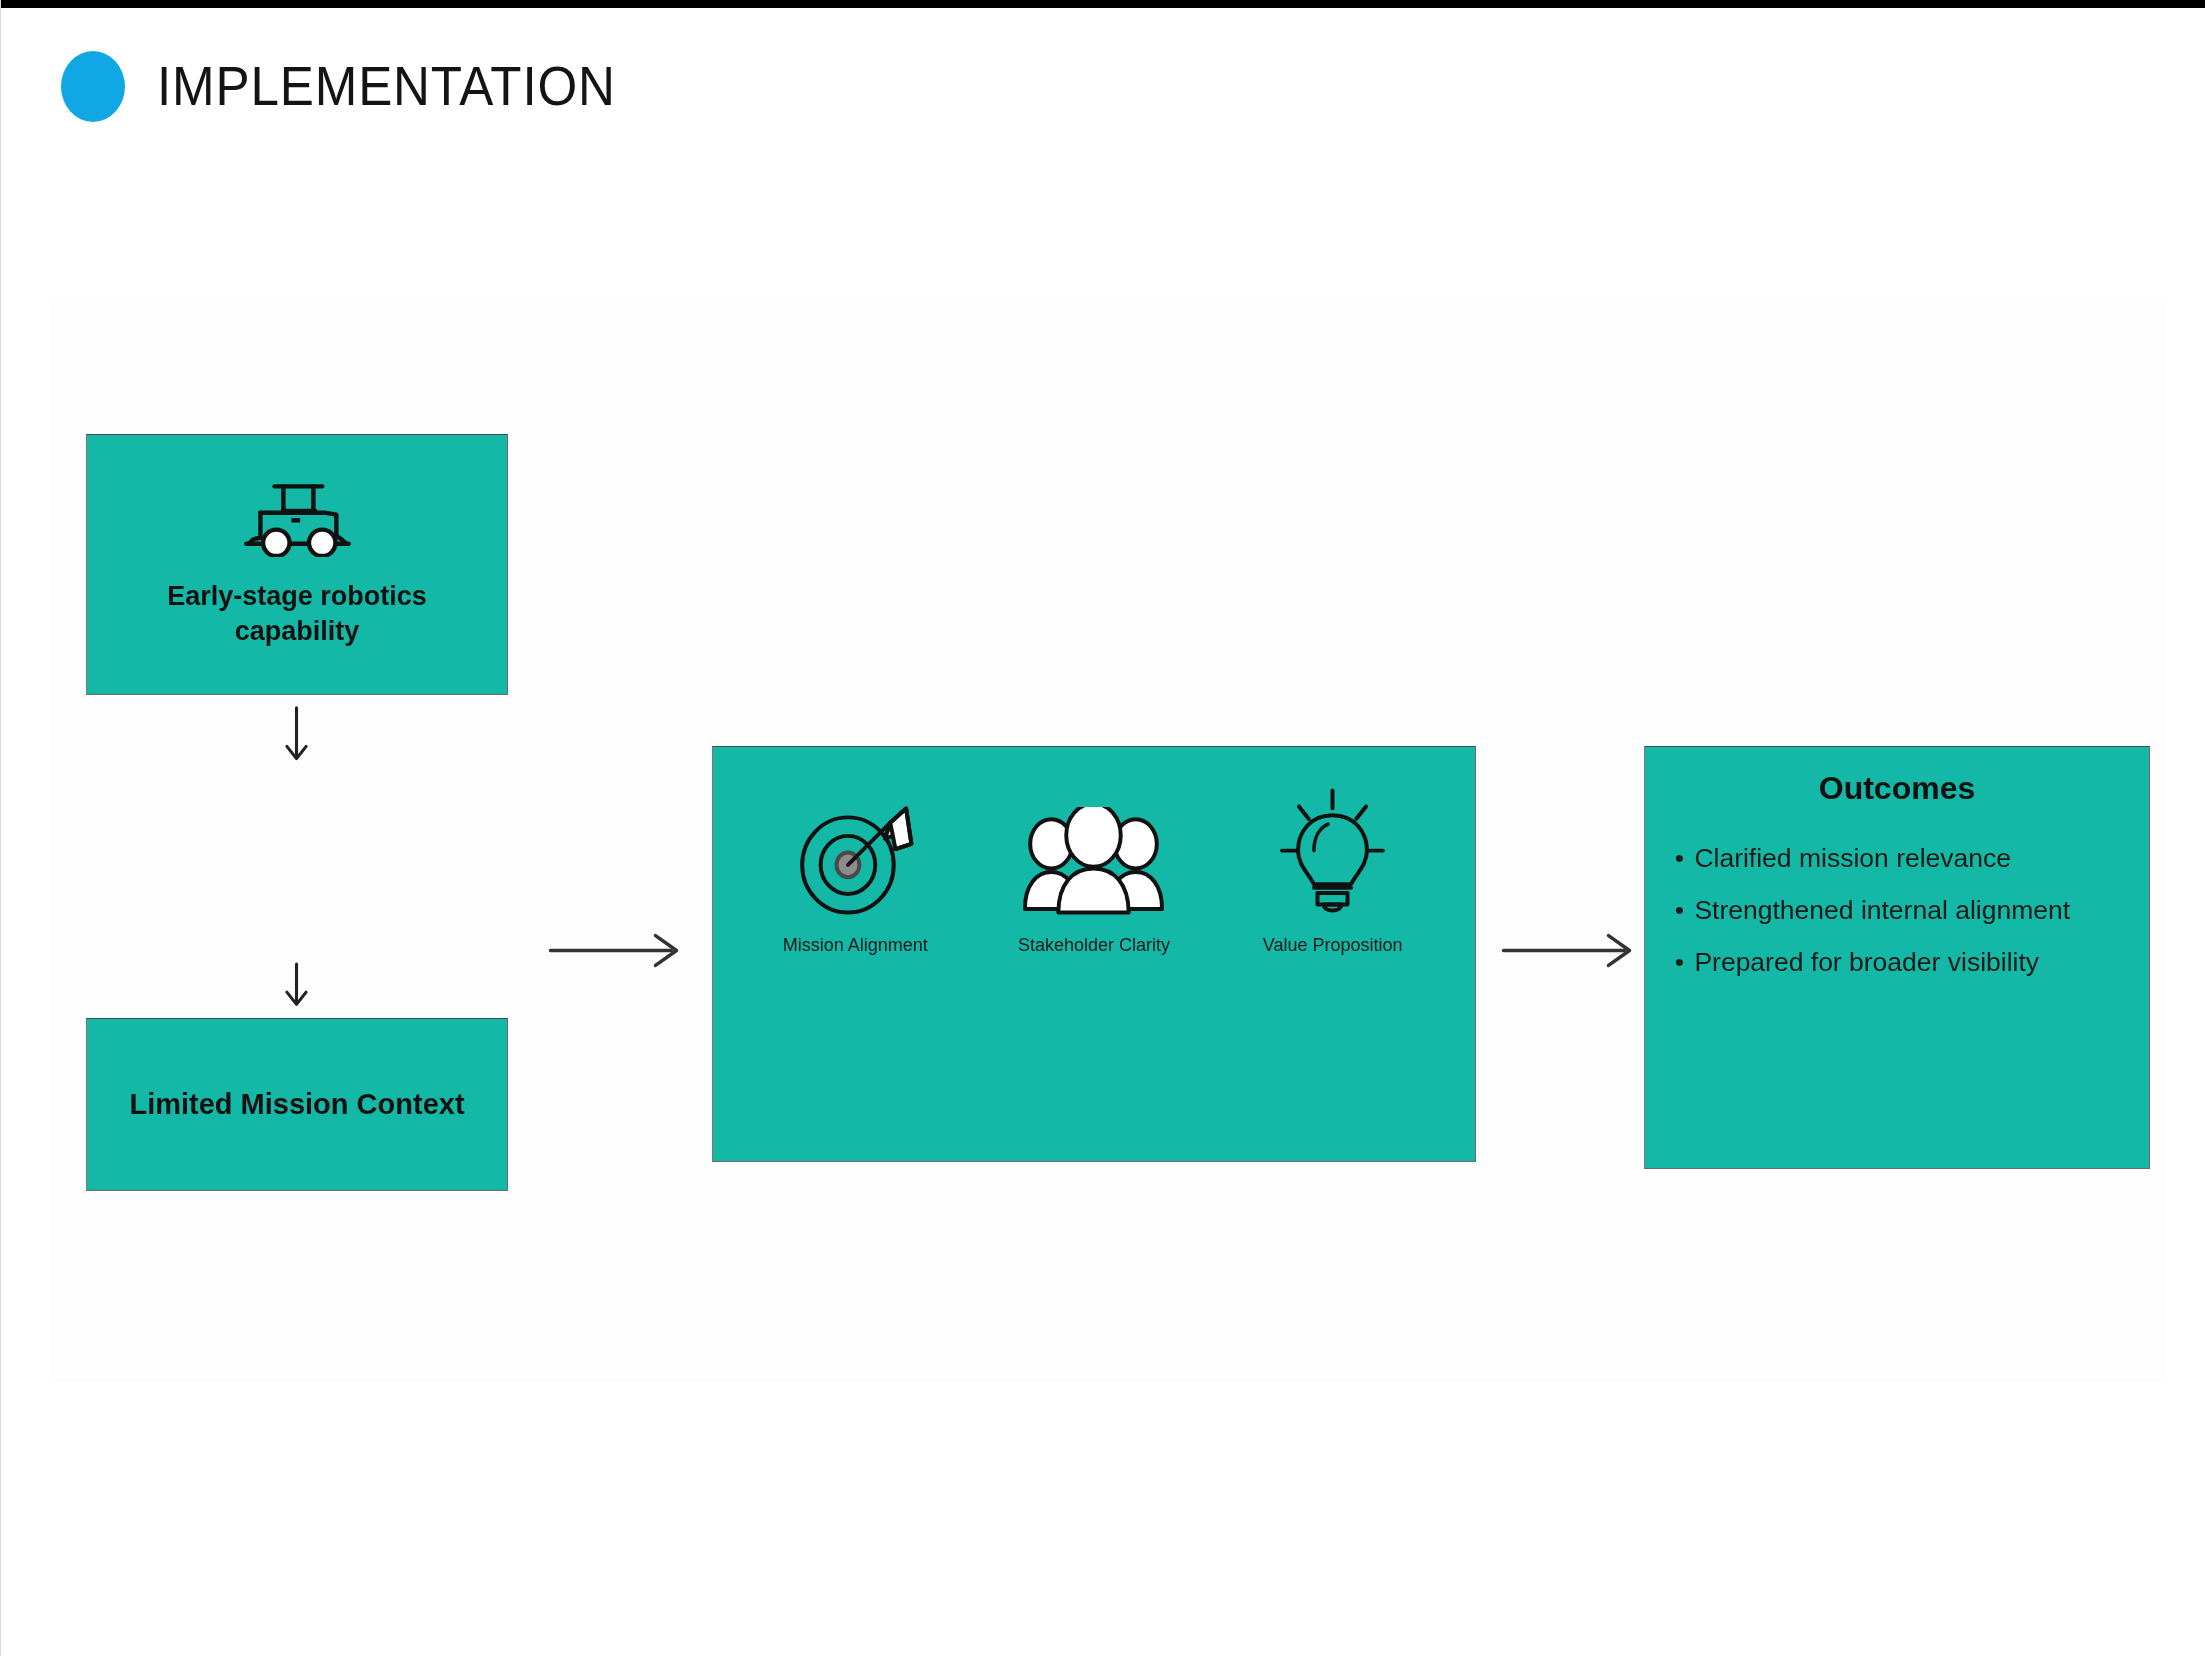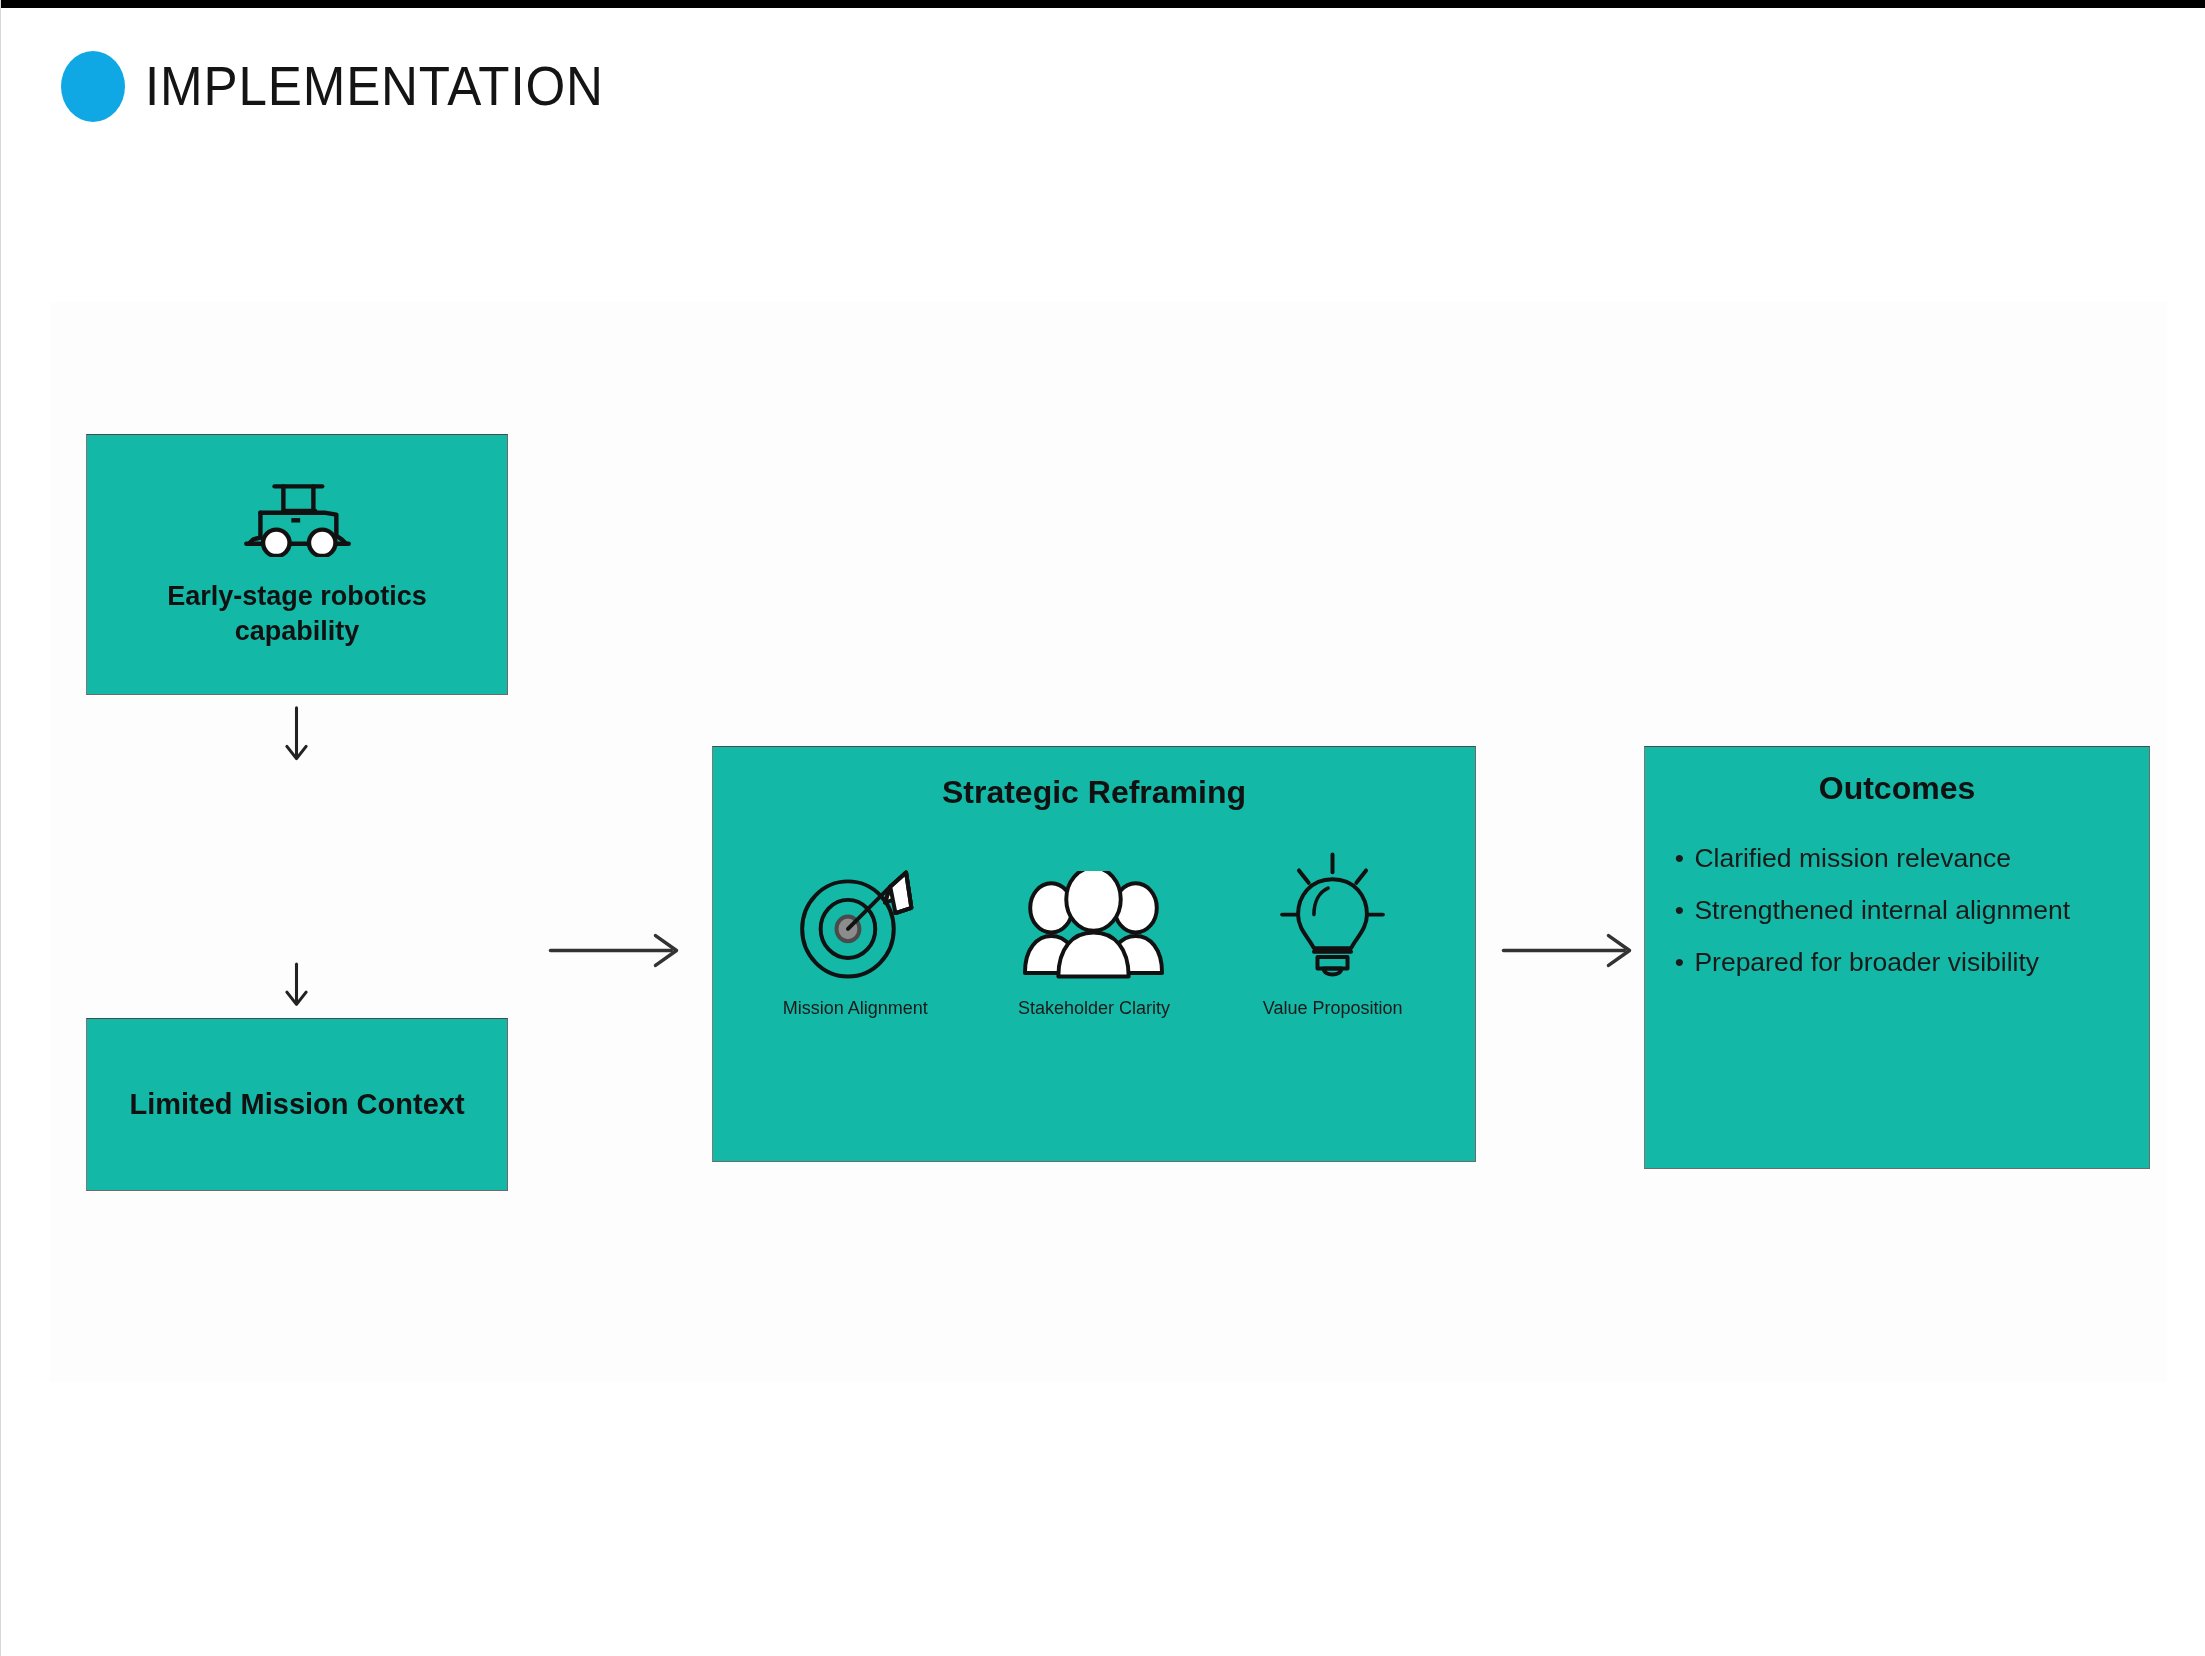--- a/index.html
+++ b/index.html
@@ -28,21 +28,21 @@
     width: 2206px; height: 8px;
     background: #000000;
   }
 
   
   .header {
     position: absolute;
     left: 60px; top: 51px;
     display: flex;
     align-items: center;
-    gap: 20px;
+    gap: 32px;
   }
   .header-dot {
     width: 64px; height: 71px;
     border-radius: 50%;
     background: #0FA8E5;
     flex: 0 0 auto;
   }
   .header-title {
     font-size: 55px;
     font-weight: 400;
@@ -247,21 +247,20 @@
 
   <div class="h-arrow" id="harrow-1">
     <svg width="138" height="49" viewBox="0 0 156 56" fill="none" stroke="#333" stroke-width="4" stroke-linecap="round" stroke-linejoin="round">
       <line x1="2" y1="28" x2="140" y2="28"></line>
       <polyline points="122,11 146,28 122,45"></polyline>
     </svg>
   </div>
 
   <div class="box" id="box-reframing">
     <div>
-      <div class="reframing-title">Strategic Reframing</div>
 
       <div class="icon-row">
 
         <div class="icon-cell">
           <div class="icon-art">
             <svg width="124" height="118" viewBox="0 0 140 134" fill="none" stroke="#111" stroke-width="4.5" stroke-linecap="round" stroke-linejoin="round">
               <ellipse cx="62" cy="76" rx="52" ry="54"></ellipse>
               <ellipse cx="62" cy="76" rx="31" ry="33"></ellipse>
               <ellipse cx="62" cy="76" rx="13" ry="14" fill="#8c8c8c" stroke="#4a4a4a"></ellipse>
               <line x1="62" y1="76" x2="110" y2="28"></line>

